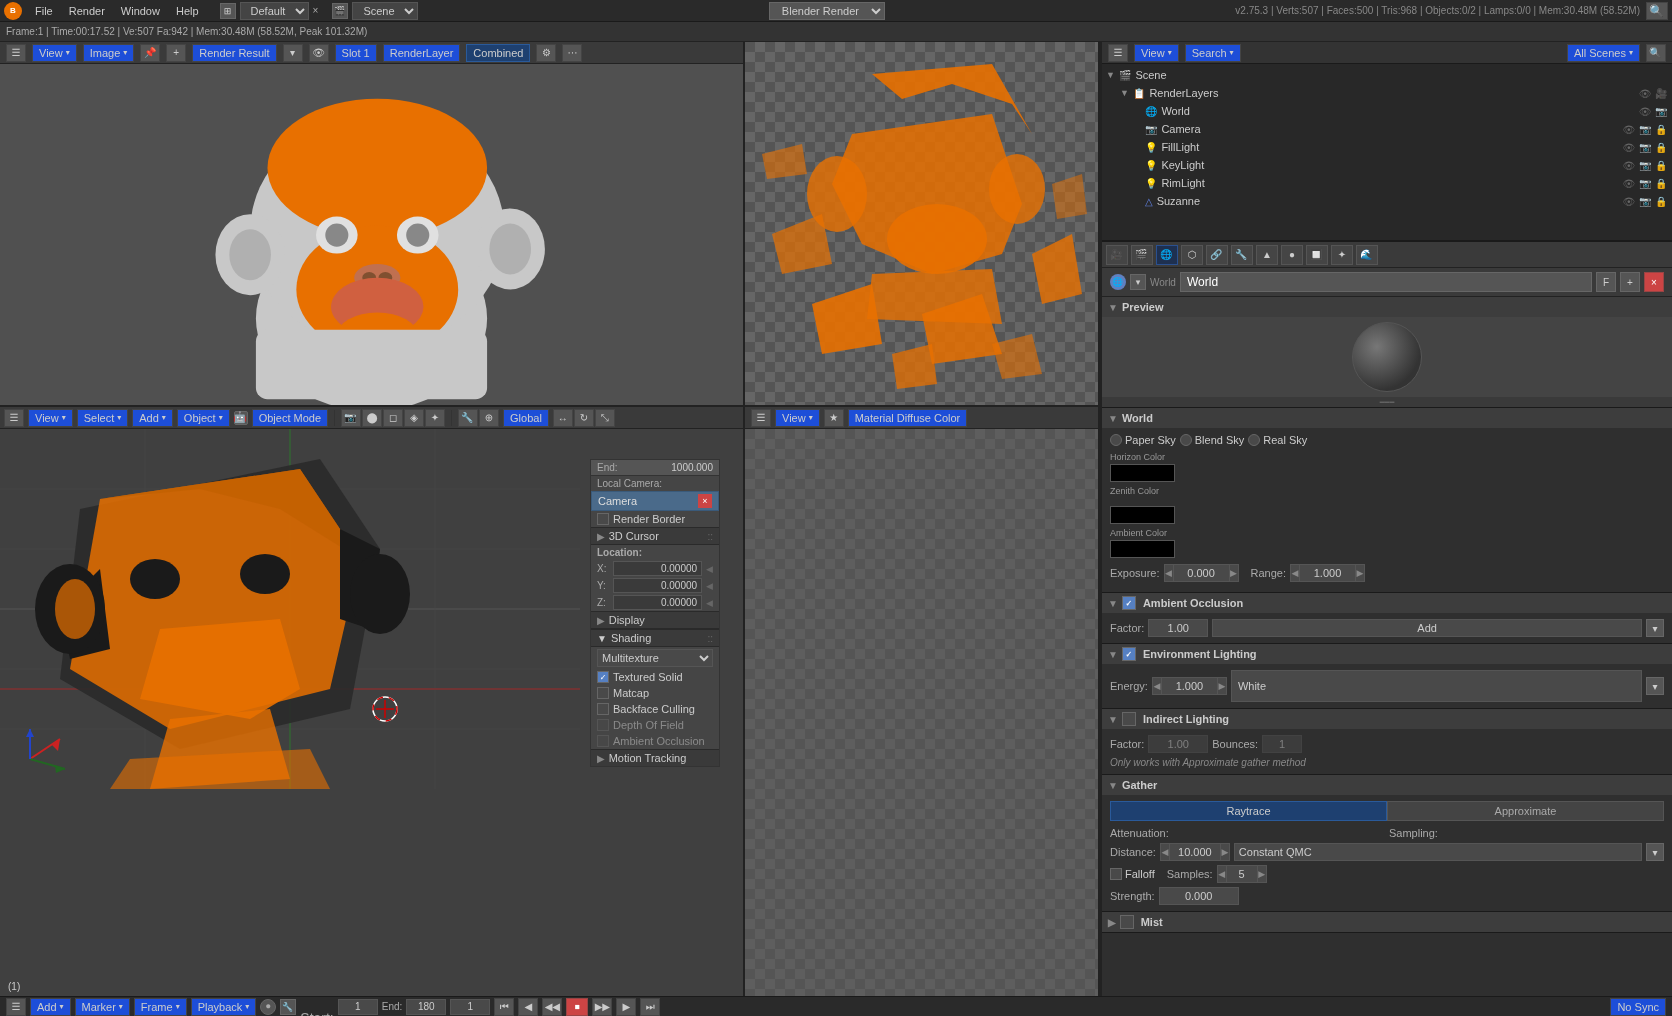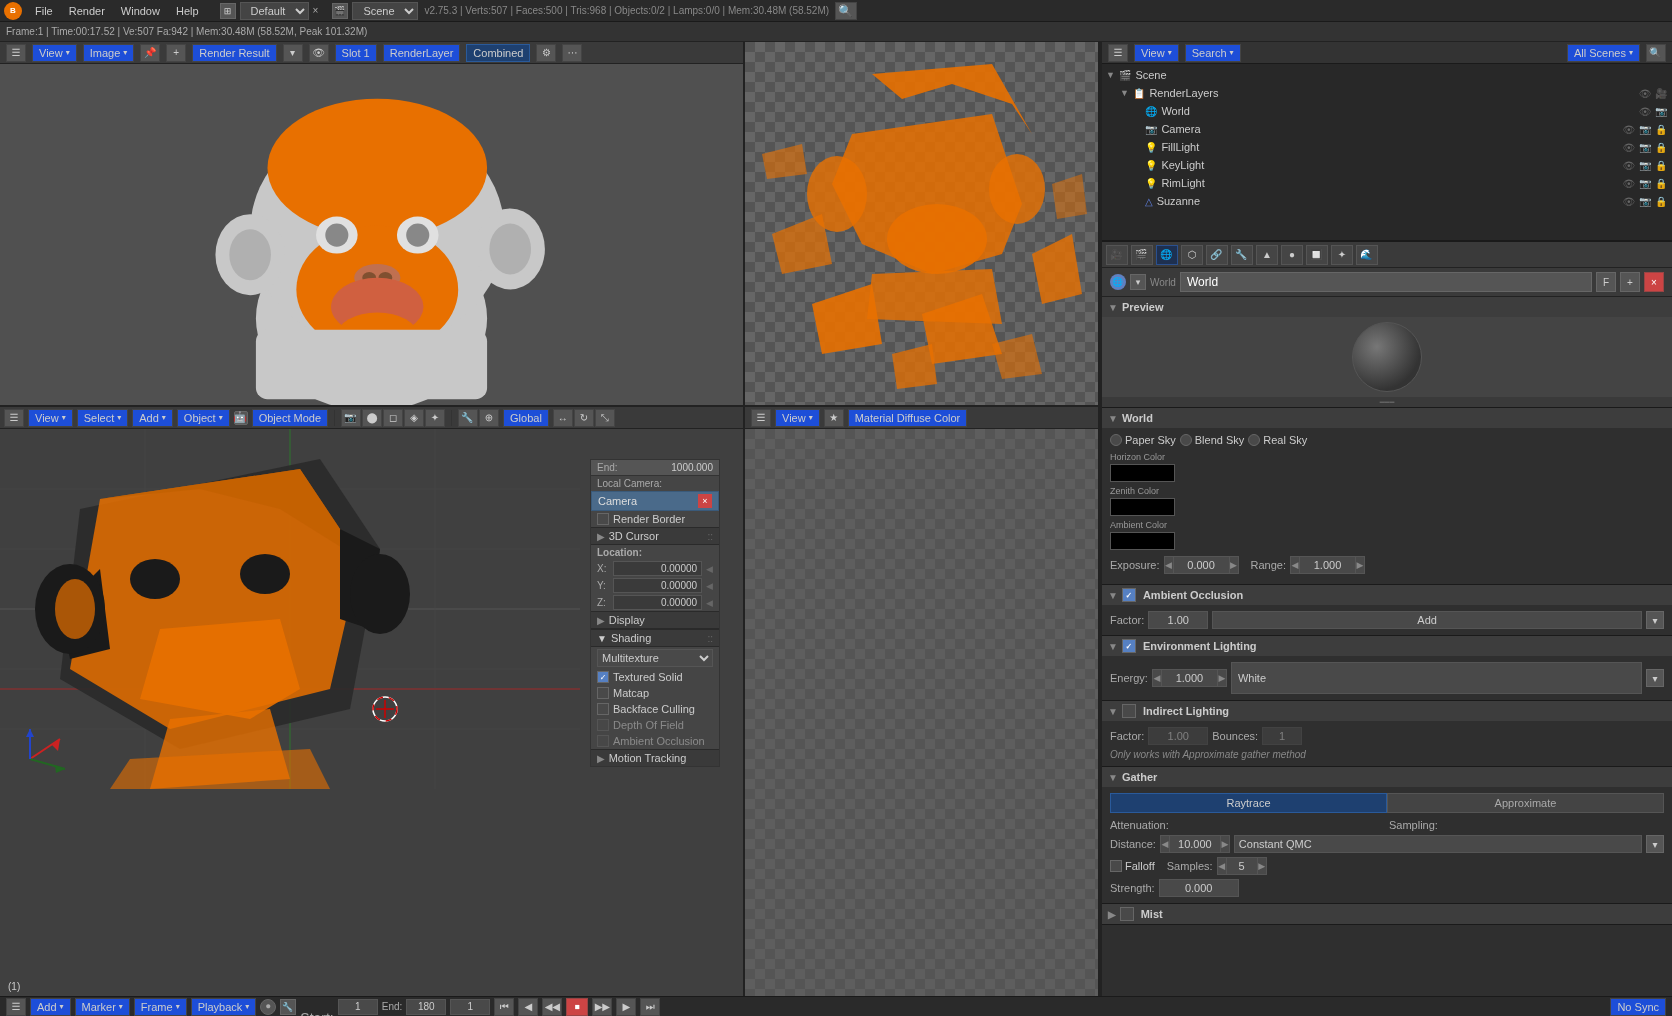--- a/index.html
+++ b/index.html
@@ -319,20 +319,25 @@
       <option>Default</option>
     </select>
     <div style="color:#aaa;font-size:10px;">×</div>
   </div>
   <div style="display:flex;align-items:center;gap:4px;margin-left:8px;">
     <div style="width:16px;height:16px;background:#555;border:1px solid #666;display:flex;align-items:center;justify-content:center;font-size:9px;">🎬</div>
     <select class="scene-selector">
       <option>Scene</option>
     </select>
   </div>
+  <div style="flex:1;display:flex;justify-content:center;">
+    <select class="renderer-selector">
+      <option>Blender Render</option>
+    </select>
+  </div>
   <div class="version-info">v2.75.3 | Verts:507 | Faces:500 | Tris:968 | Objects:0/2 | Lamps:0/0 | Mem:30.48M (58.52M)</div>
   <div style="width:22px;height:18px;background:#555;border:1px solid #444;display:flex;align-items:center;justify-content:center;font-size:12px;">🔍</div>
 </div>
 
 <div class="status-bar">
   <span>Frame:1 | Time:00:17.52 | Ve:507 Fa:942 | Mem:30.48M (58.52M, Peak 101.32M)</span>
 </div>
 
 <div class="main-layout">
 
@@ -746,21 +751,21 @@
               <div style="width:12px;height:12px;background:#494949;border:1px solid #666;border-radius:50%;"></div>
               <span style="font-size:11px;">Real Sky</span>
             </div>
           </div>
 
           <div style="display:flex;gap:4px;margin-bottom:6px;flex-direction:column;">
             <div style="display:flex;flex-direction:column;align-items:flex-start;gap:2px;">
               <span style="font-size:9px;color:#999;">Horizon Color</span>
               <div style="width:65px;height:18px;background:#000;border:1px solid #555;"></div>
             </div>
-            <div style="display:flex;flex-direction:column;align-items:flex-start;gap:2px;">
+            <div style="display:flex;flex-direction:column;align-items:flex-start;gap:10px;">
               <span style="font-size:9px;color:#999;">Zenith Color</span>
               <div style="width:65px;height:18px;background:#000;border:1px solid #555;"></div>
             </div>
             <div style="display:flex;flex-direction:column;align-items:flex-start;gap:2px;">
               <span style="font-size:9px;color:#999;">Ambient Color</span>
               <div style="width:65px;height:18px;background:#000;border:1px solid #555;"></div>
             </div>
           </div>
 
           <div style="display:flex;align-items:center;gap:4px;margin-bottom:4px;">

